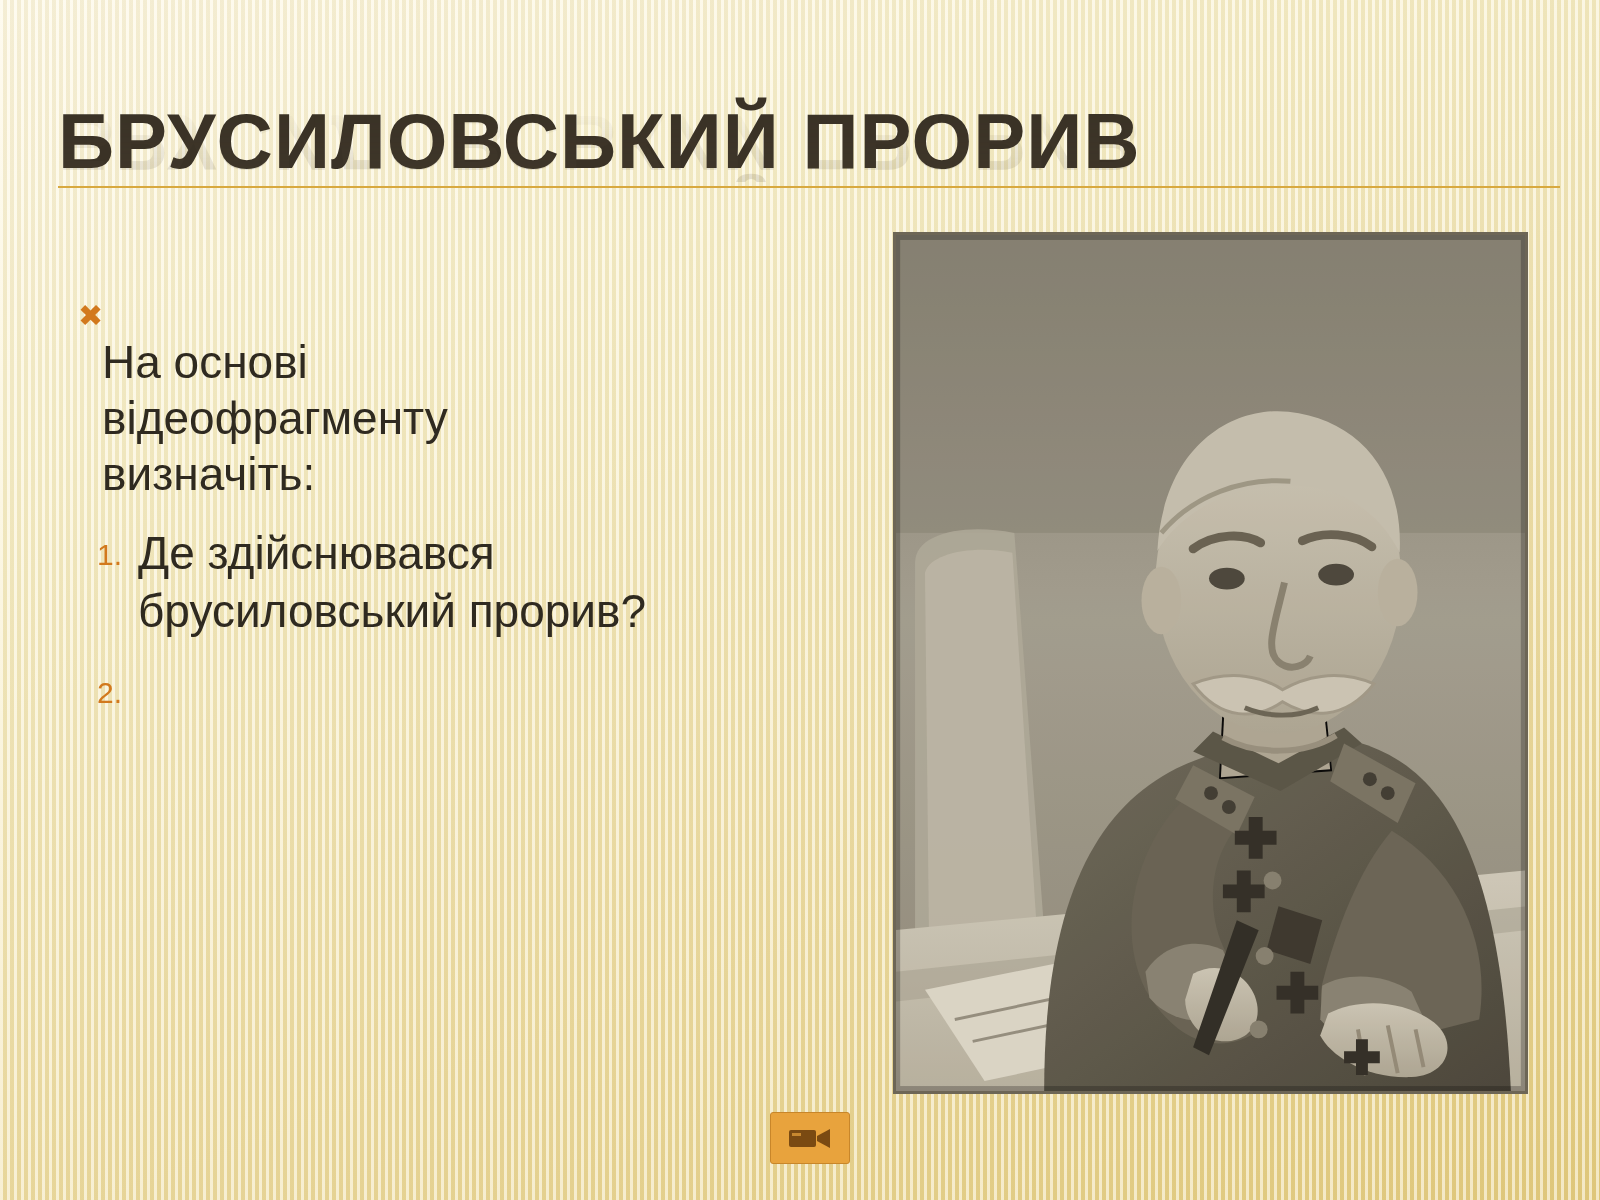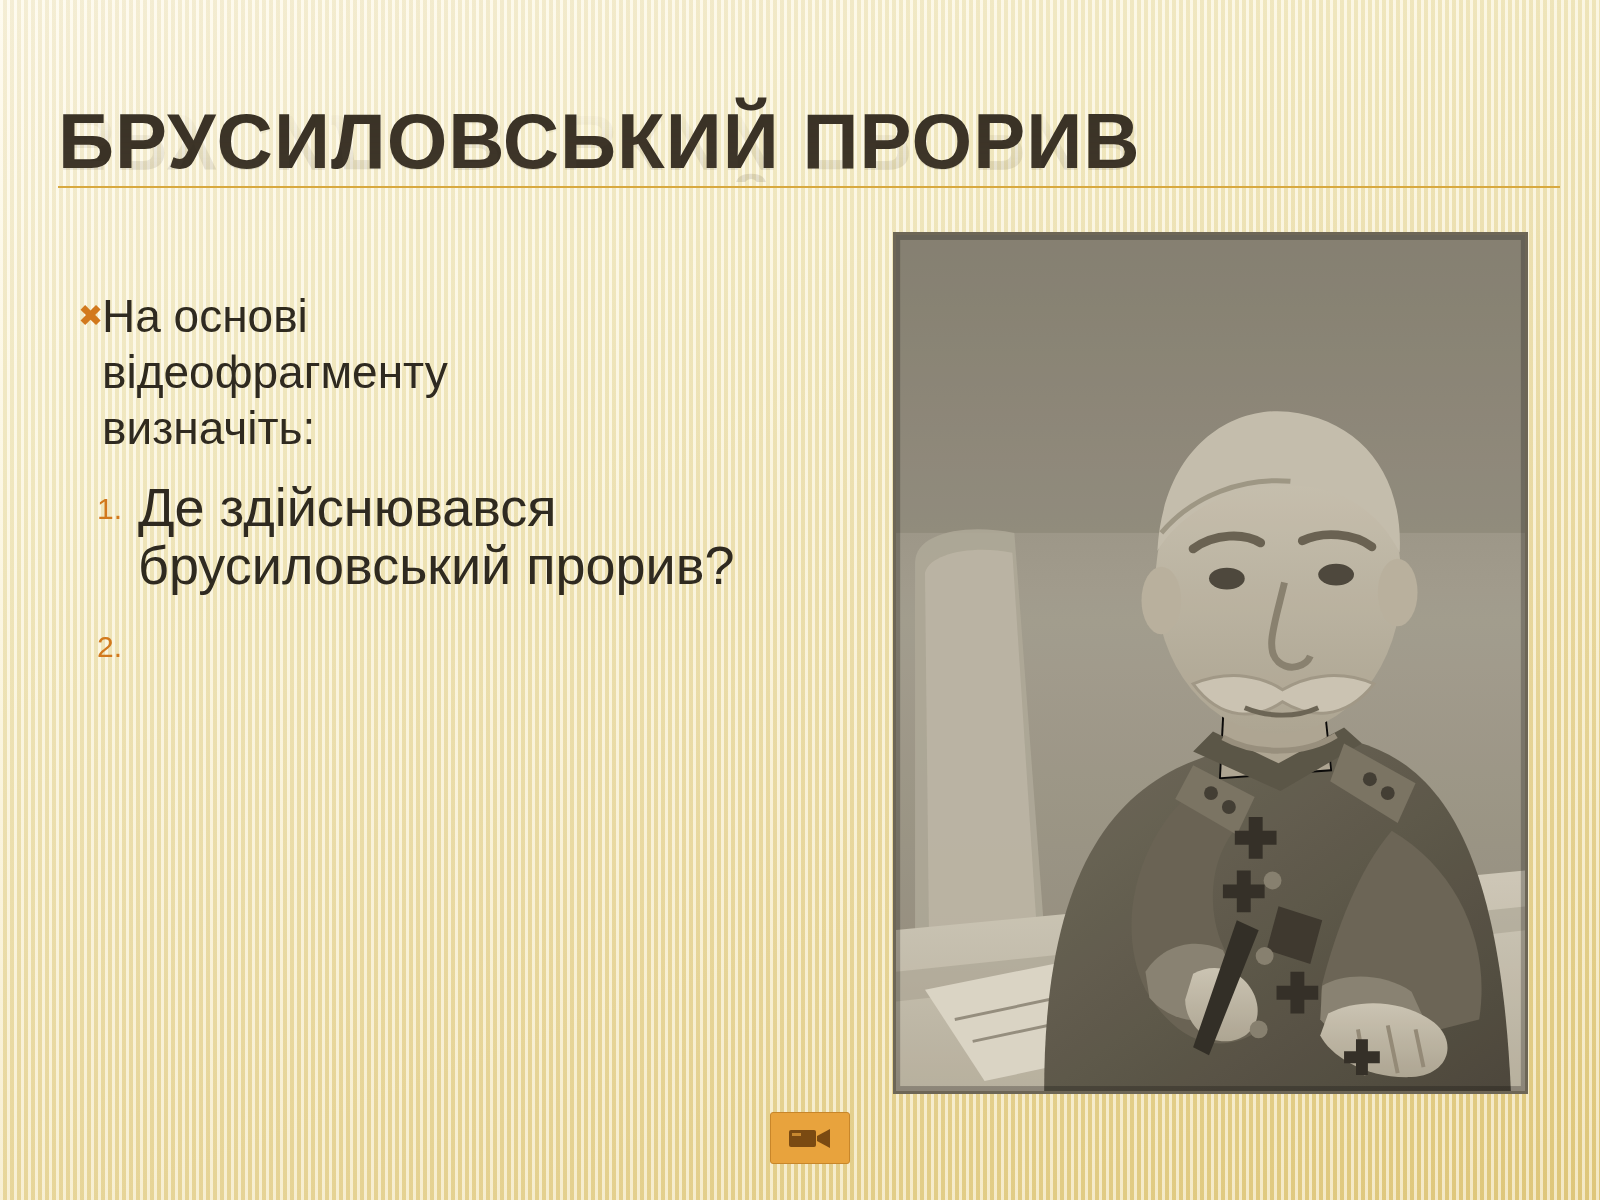--- a/index.html
+++ b/index.html
@@ -97,38 +97,39 @@
     line-height: 56px;
     text-align: left;
     padding-left: 18px;
     box-sizing: border-box;
   }
   .lvl1-text {
     font-size: 46px;
     line-height: 56px;
     color: #2f2a20;
     max-width: 430px;
+    margin-top: 46px;
   }
   .numitem {
     display: flex;
     align-items: flex-start;
     margin-top: 22px;
   }
   .num {
     flex: 0 0 auto;
     width: 78px;
     color: #d2791d;
     font-size: 30px;
     line-height: 62px;
     text-align: right;
     padding-right: 16px;
     box-sizing: border-box;
   }
   .numitem-text {
-    font-size: 54px;
+    font-size: 46px;
     line-height: 58px;
     color: #2f2a20;
     max-width: 650px;
   }
 
   
   .portrait-frame {
     position: absolute;
     left: 893px;
     top: 232px;

